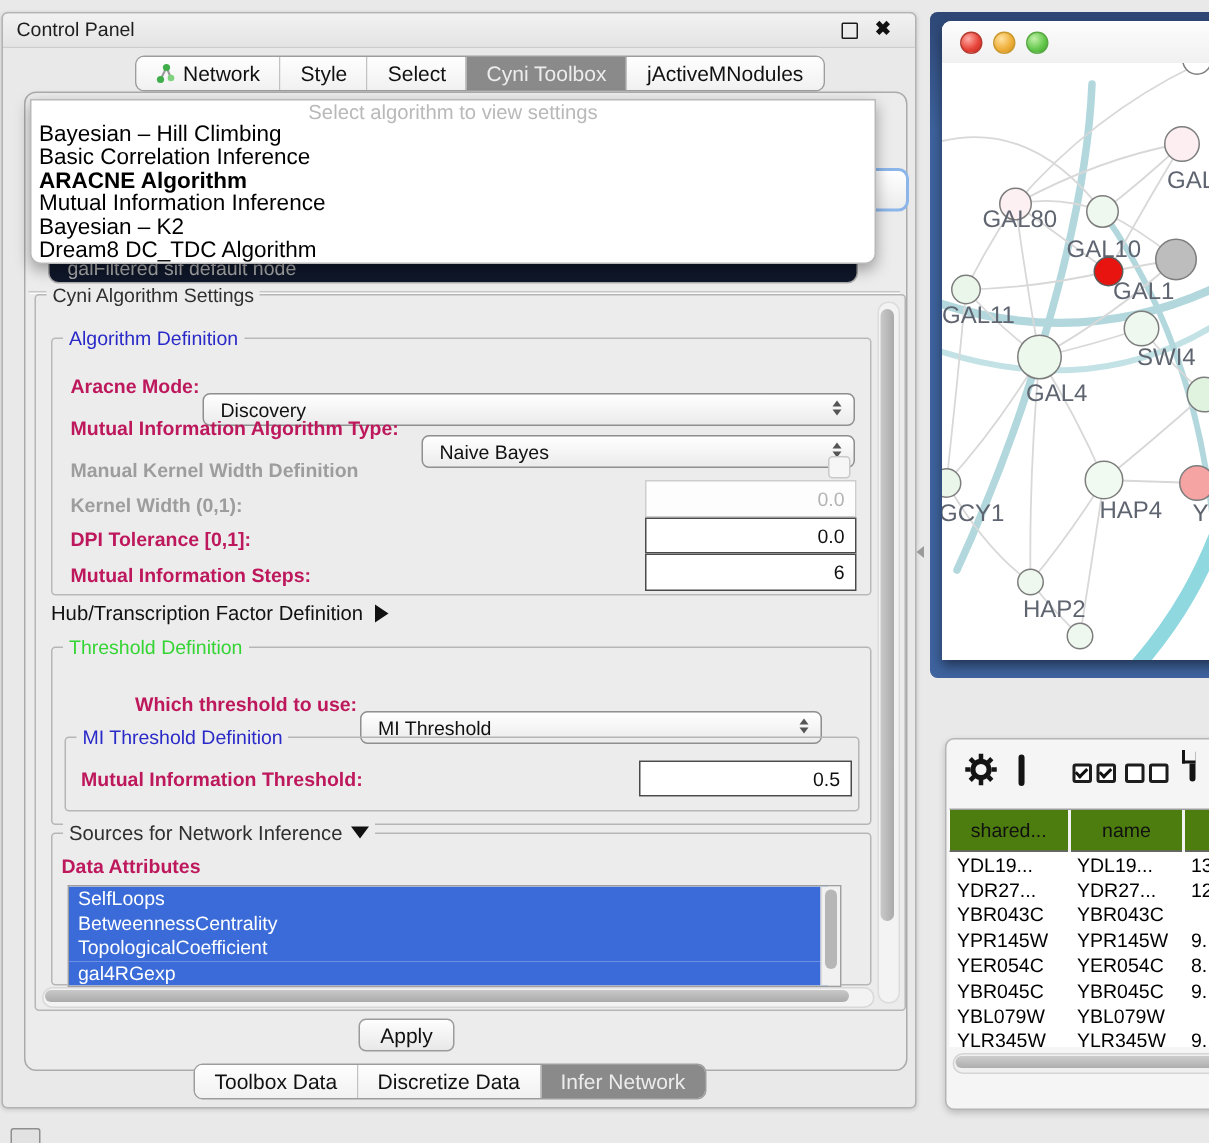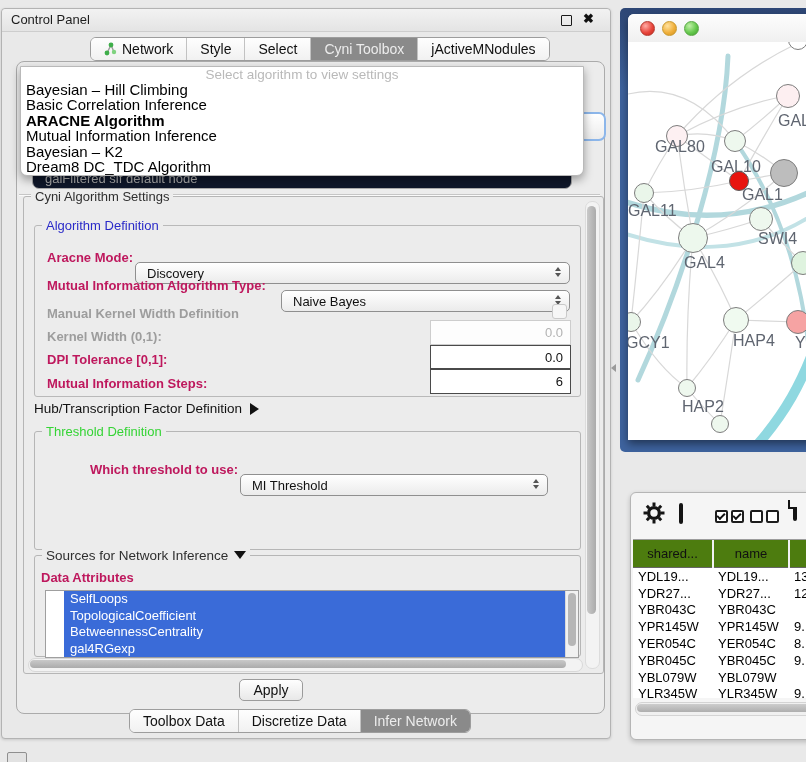--- a/index.html
+++ b/index.html
@@ -208,32 +208,39 @@
 
           <span class="lbl" style="left:55px;top:30px;">Which threshold to use:</span>
           <div class="combo" style="left:205px;top:26px;width:308px;">
             <span>MI Threshold</span>
             <span class="spin">
                 <i class="up"></i>
                 <i class="dn"></i>
               </span>
           </div>
 
+          <div class="grp" style="left:8px;top:59px;width:528px;height:48px;">
+            <span class="legend blue">MI Threshold Definition</span>
+            <span class="lbl" style="left:10px;top:20px;">Mutual Information Threshold:</span>
+            <div class="inp" style="left:382px;top:15px;width:142px;height:24px;">
+              <span>0.5</span>
+            </div>
+          </div>
         </div>
 
         <div class="grp" style="left:10px;top:358px;width:545px;height:100px;">
           <span class="legend" style="font-size:13.5px;">
             <span>Sources for Network Inference</span><span class="tri-d"></span>
           </span>
           <span class="lbl" style="left:6px;top:14px;">Data Attributes</span>
-          <div class="listbox" style="left:10px;top:34px;width:514px;height:66px;padding-left:18px;" id="attr-list">
+          <div class="listbox" style="left:10px;top:34px;width:514px;height:66px;" id="attr-list">
 
           <div class="list-item" style="width: 500px;">SelfLoops</div>
+              <div class="list-item" style="width: 500px;">BetweennessCentrality</div>
               <div class="list-item" style="width: 500px;">TopologicalCoefficient</div>
-              <div class="list-item" style="width: 500px;">BetweennessCentrality</div>
               <div class="list-item" style="width: 500px;">gal4RGexp</div>
               <div class="list-vscroll">
                 <div class="list-vthumb"></div>
               </div>
             </div>
         </div>
 
         <div class="vscroll" style="right:3px;top:4px;height:466px;">
           <div class="vthumb" style="top:4px;height:408px;"></div>
         </div>

